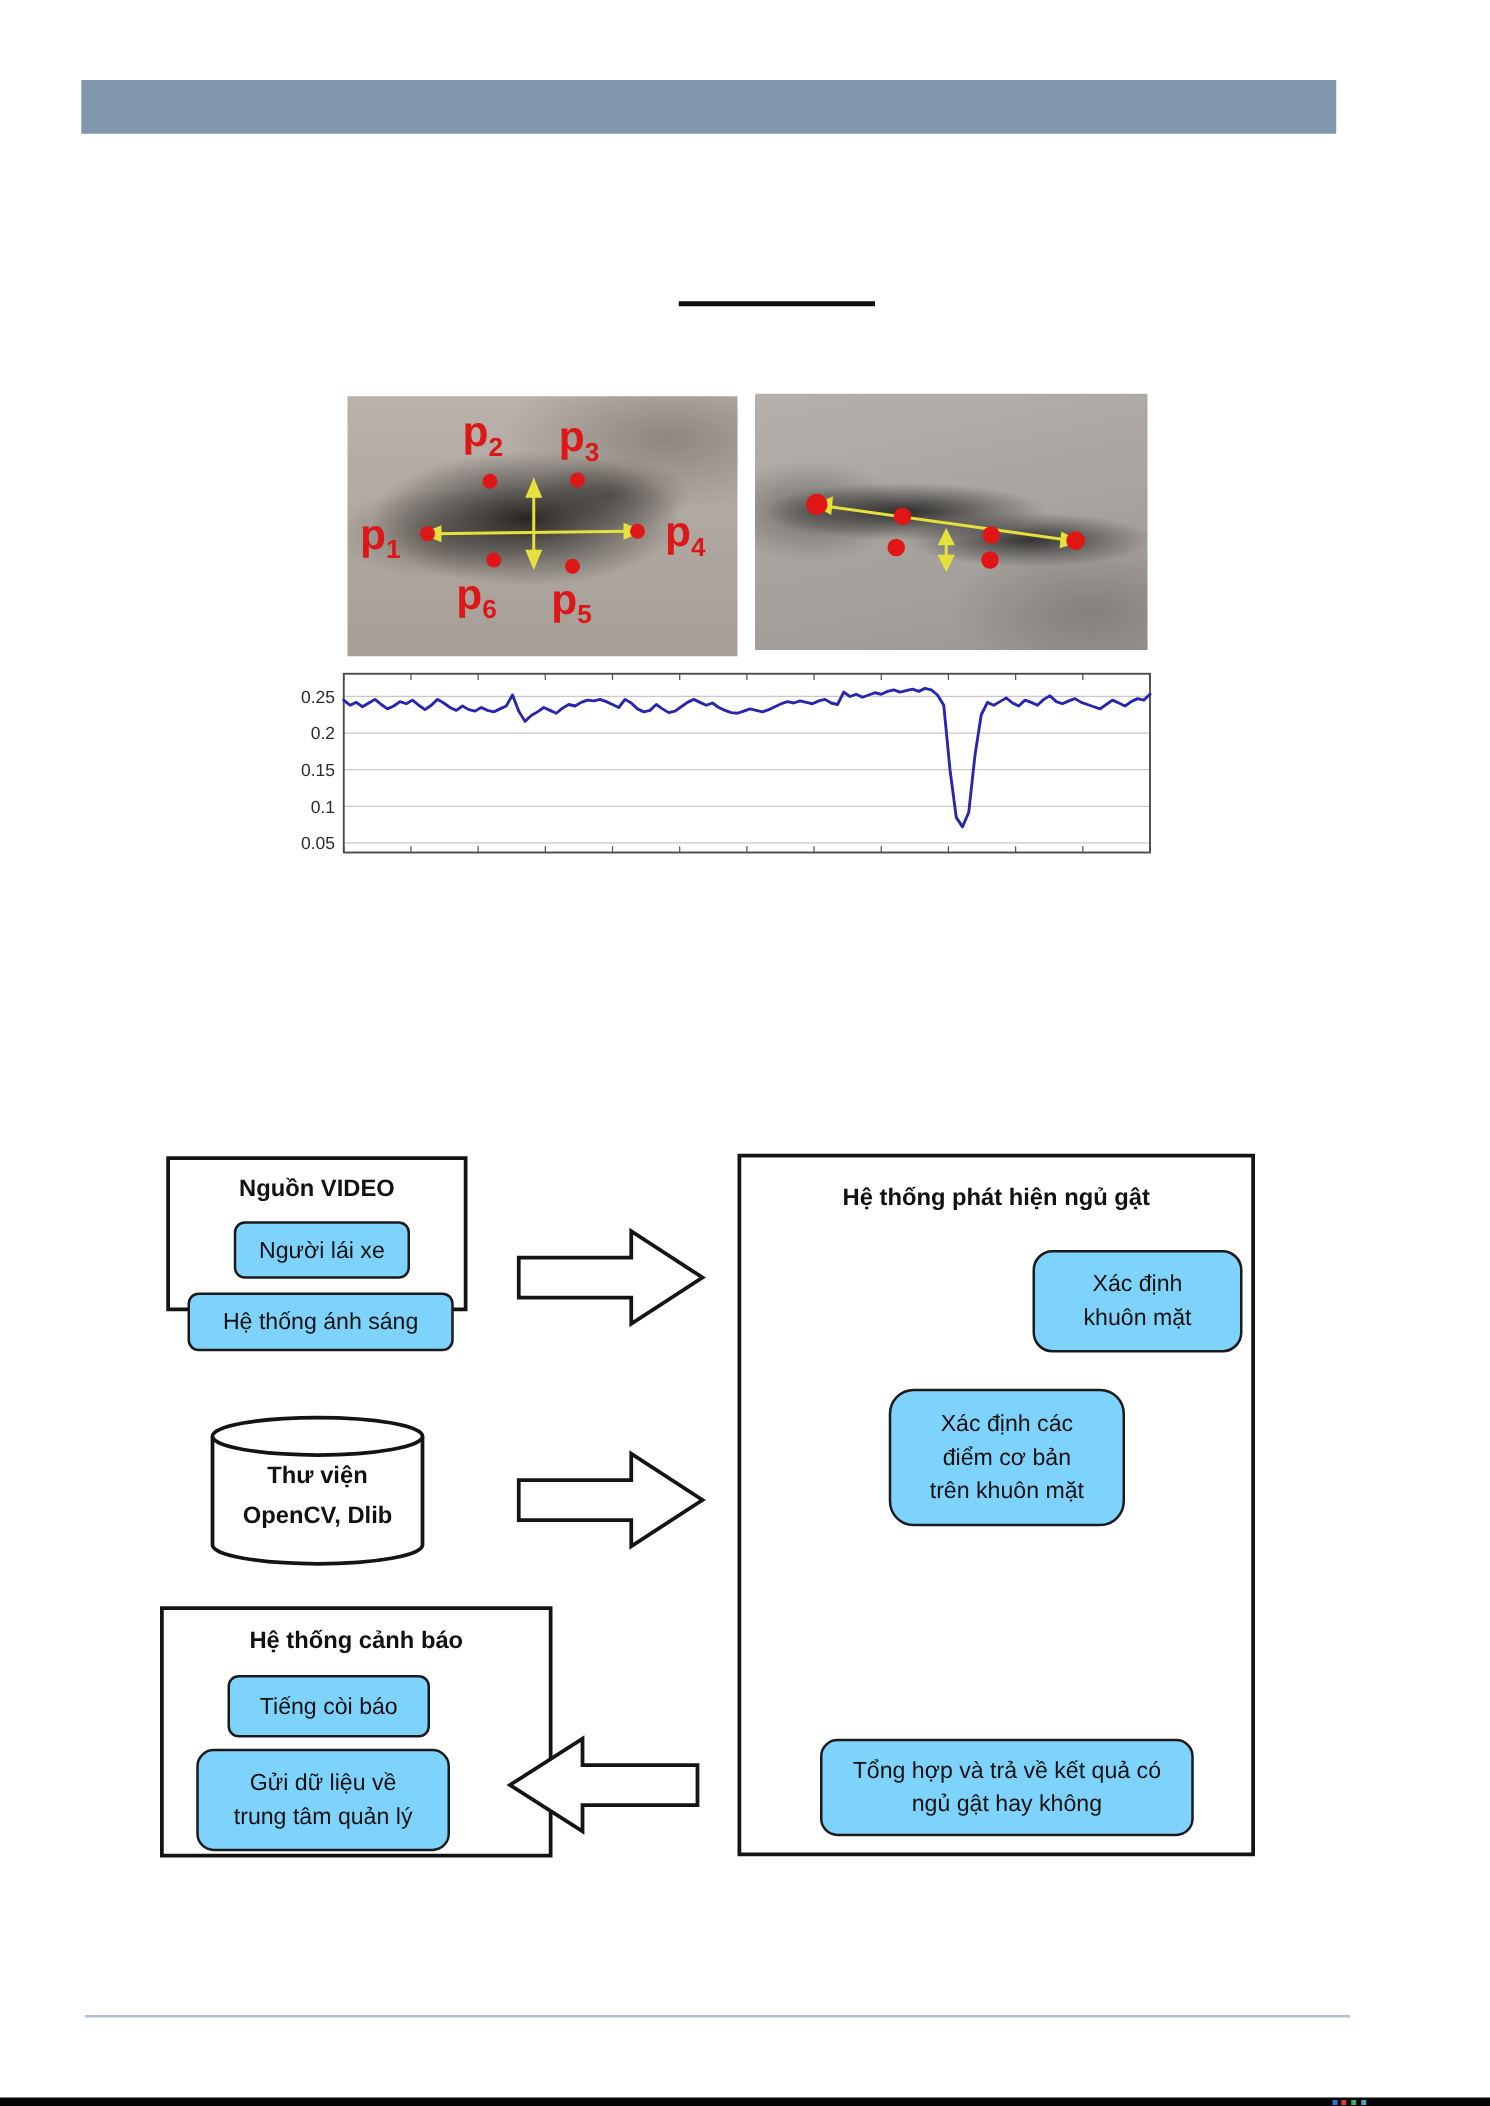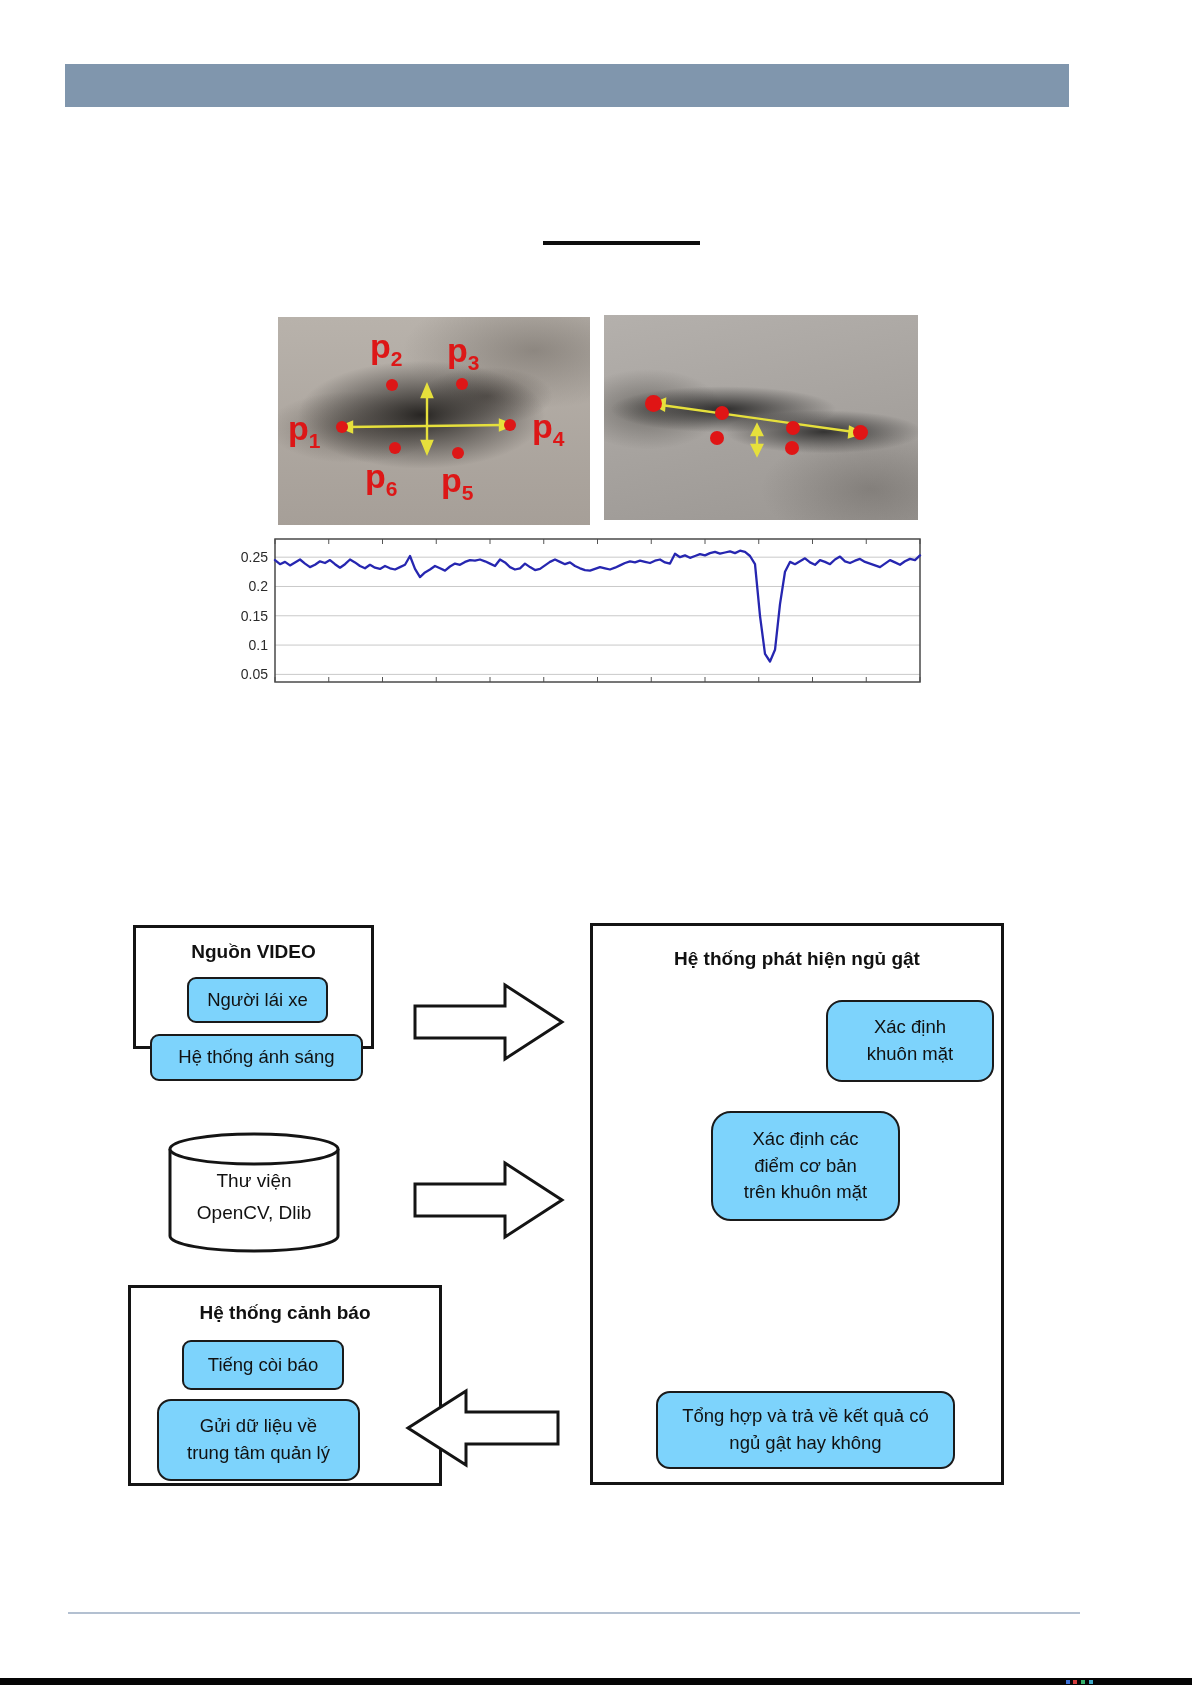--- a/index.html
+++ b/index.html
@@ -36,21 +36,21 @@
 
   
   .chart-wrap{position:absolute;left:230px;top:531px;width:700px;height:160px;}
 
   
   .fc-box{position:absolute;border:3px solid #141414;background:#fff;box-sizing:border-box;}
   .fc-title{position:absolute;left:0;right:0;text-align:center;font-weight:bold;font-size:19px;}
   .fc-node{position:absolute;border:2.5px solid #1a1a1a;background:#7dd3fc;box-sizing:border-box;
            display:flex;align-items:center;justify-content:center;text-align:center;
            font-size:18.5px;line-height:1.45;white-space:pre-line;}
-  .fc-cyl-label{position:absolute;text-align:center;font-size:19px;line-height:1.7;}
+  .fc-cyl-label{position:absolute;text-align:center;font-size:19px;line-height:1.7;font-weight:bold;}
   .fc-arrow{position:absolute;}
 </style>
 </head>
 <body>
 
 <div class="page">
 
   <div class="top-bar"></div>
 
   <div class="title-underline"></div>

